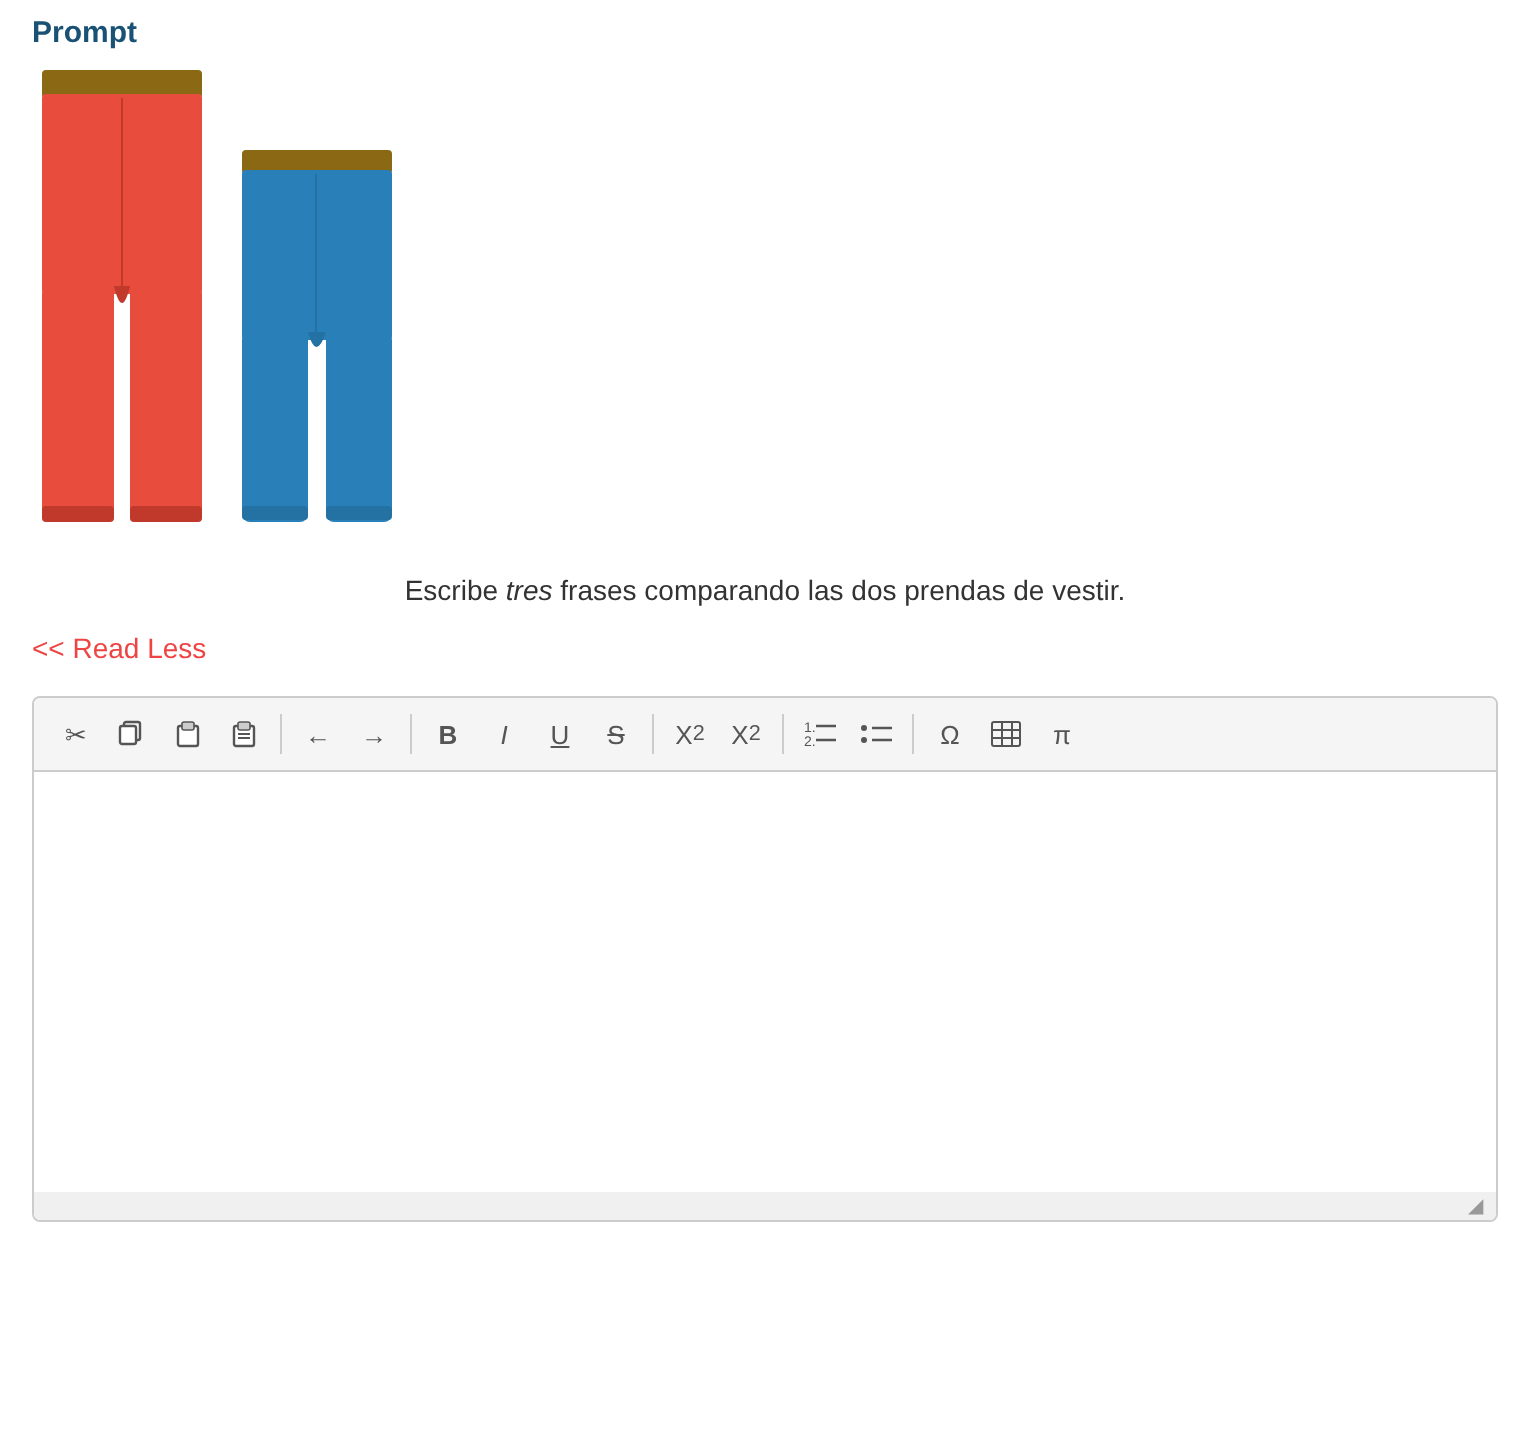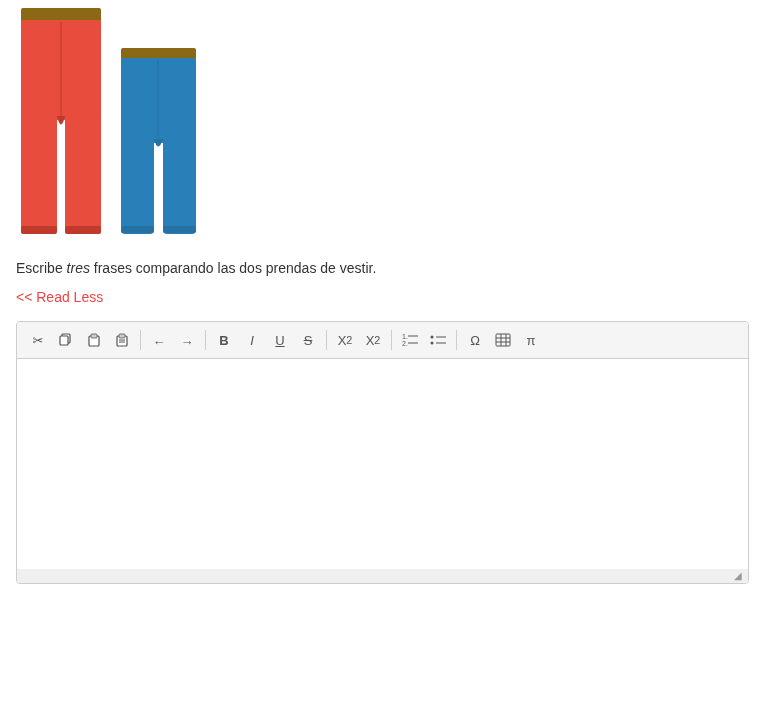--- a/index.html
+++ b/index.html
@@ -41,20 +41,21 @@
     .pants-blue {
       width: 85px;
       height: 190px;
     }
 
     .instruction-text {
       font-size: 14px;
       color: #333;
       margin-bottom: 10px;
       line-height: 1.5;
+      text-align: center;
     }
 
     .instruction-text em {
       font-style: italic;
     }
 
     .read-less-link {
       color: #ef4444;
       font-size: 14px;
       cursor: pointer;
@@ -143,20 +144,21 @@
       color: #999;
       font-size: 10px;
     }
   </style>
 </head>
 <body>
 
 <div class="page-container">
 
   
+  <div class="prompt-title">Prompt</div>
 
   
   <div class="images-container">
 
     <svg class="pants-red" viewBox="0 0 90 230" xmlns="http://www.w3.org/2000/svg">
 
       <rect x="5" y="0" width="80" height="14" rx="2" fill="#8B6914"></rect>
 
       <rect x="5" y="12" width="80" height="100" rx="2" fill="#e74c3c"></rect>
 

